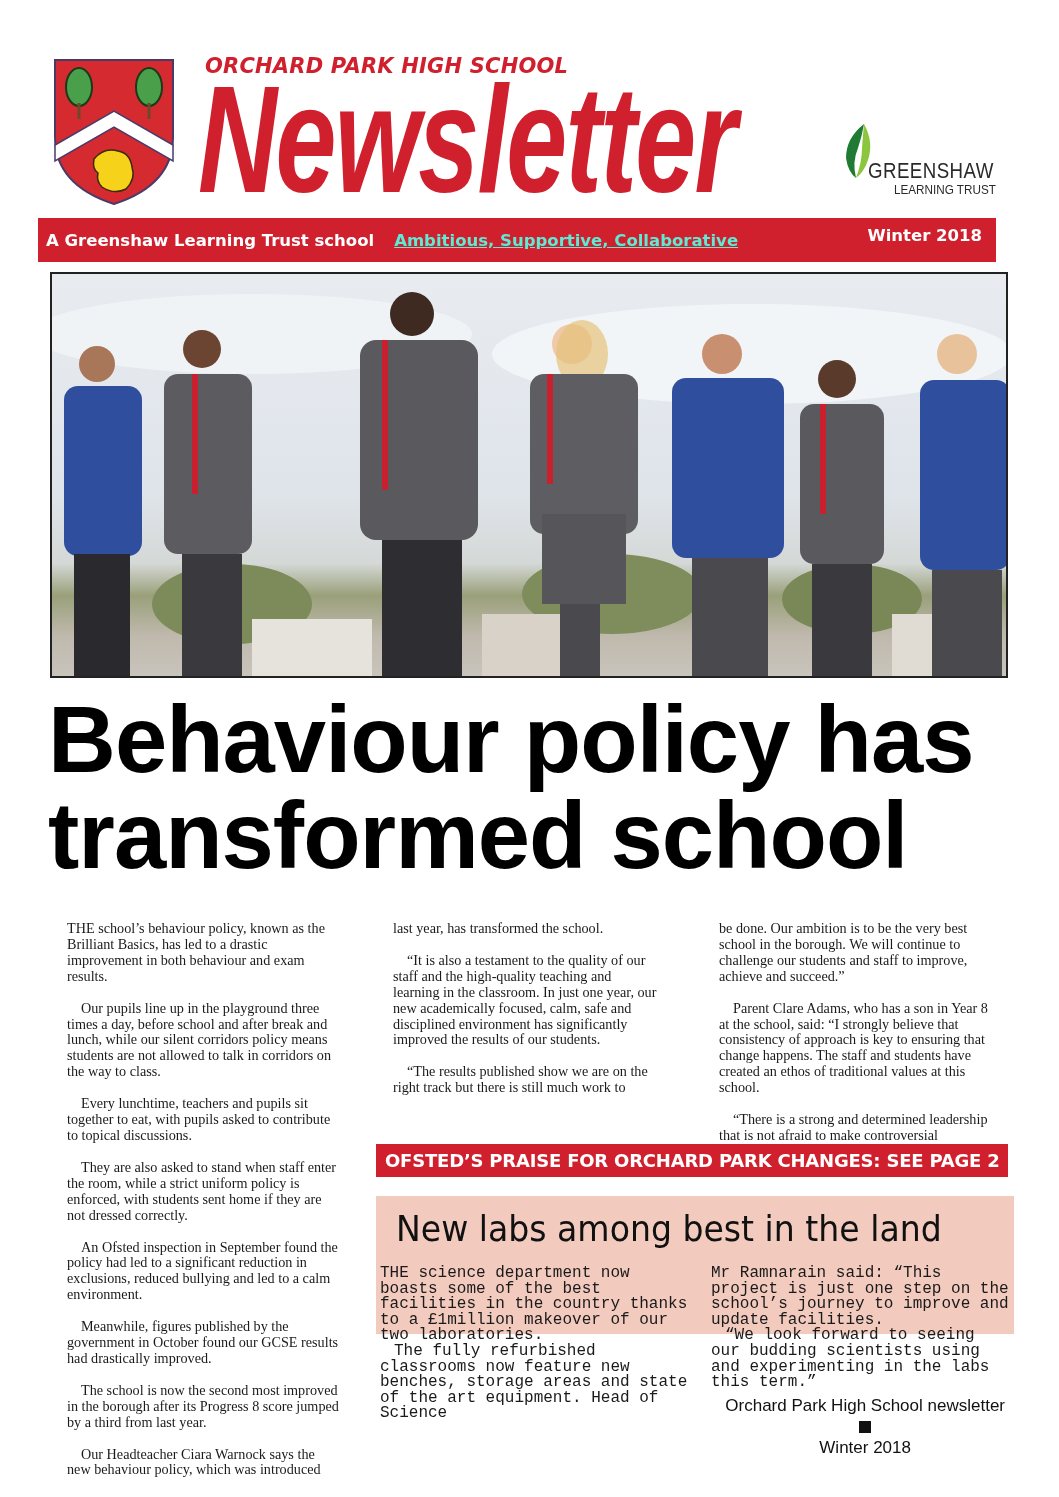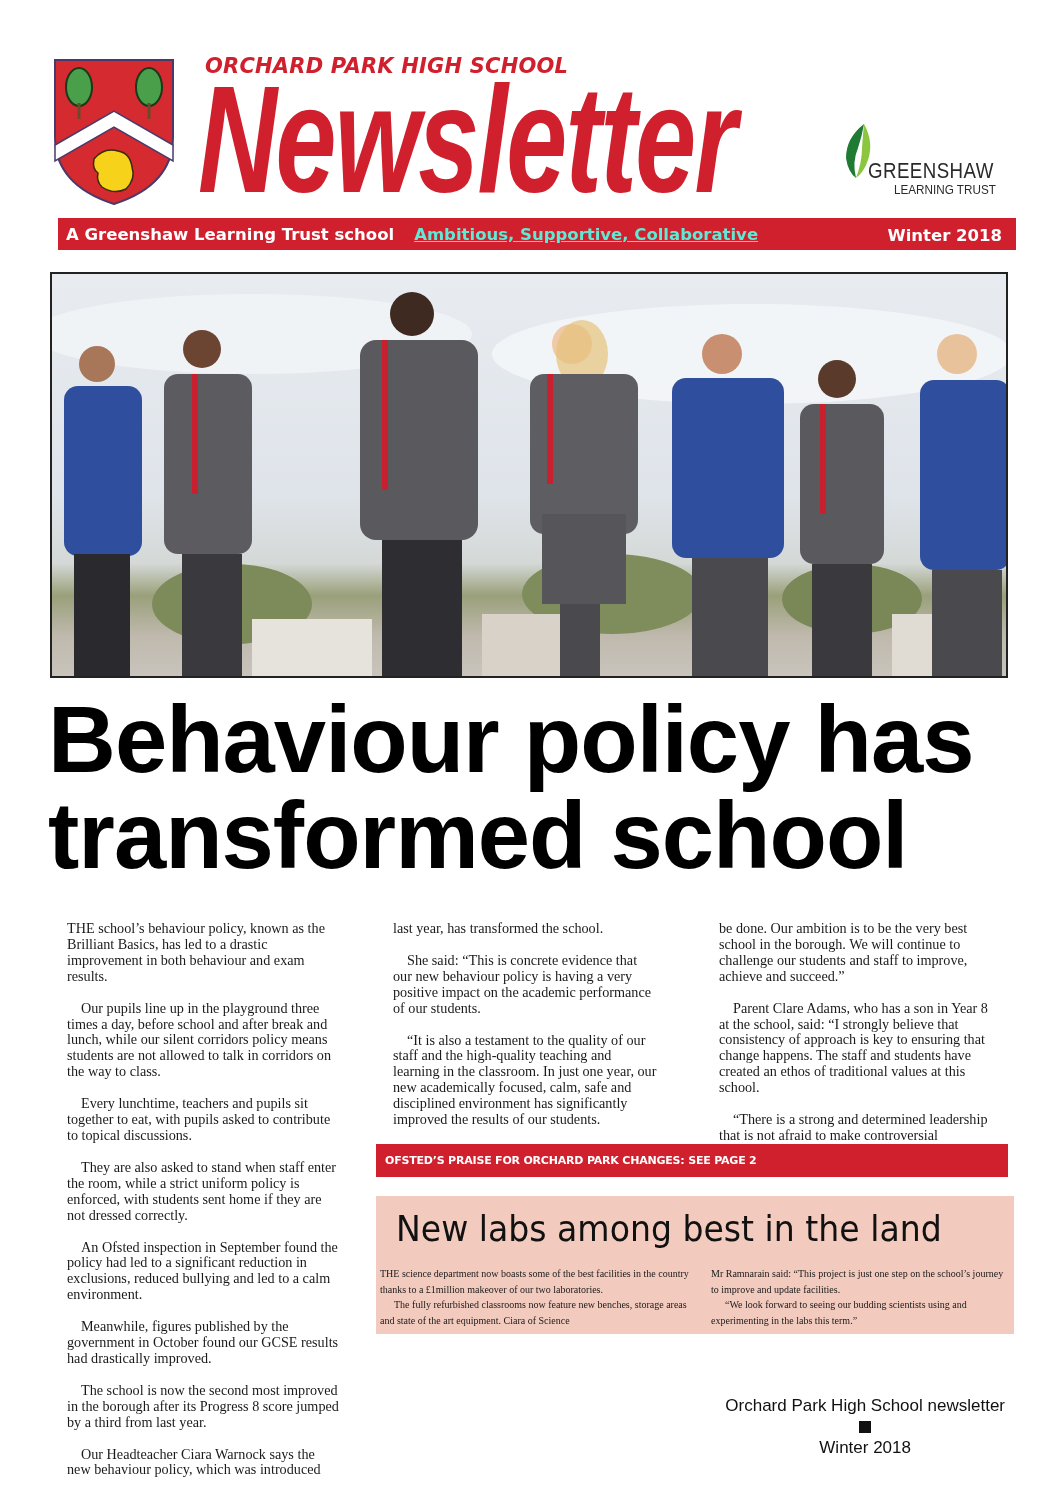--- a/index.html
+++ b/index.html
@@ -8,45 +8,45 @@
 
   
   .crest { position: absolute; left: 52px; top: 57px; width: 124px; height: 150px; }
   .school-name { position: absolute; left: 205px; top: 54px; font-family: "DejaVu Sans", sans-serif; font-weight: bold; font-size: 21px; color: #d0202e; letter-spacing: 0.2px; font-style: italic; }
   .masthead-title { position: absolute; left: 198px; top: 64px; font-family: "Liberation Sans", sans-serif; font-weight: bold; font-style: italic; font-size: 132px; line-height: 1; color: #d0202e; transform: scaleX(0.83) scaleY(1.15); transform-origin: left top; letter-spacing: -2px; }
   .gl-logo { position: absolute; left: 838px; top: 120px; width: 180px; height: 82px; }
   .gl-leaf { position: absolute; left: 4px; top: 2px; width: 32px; height: 58px; }
   .gl-name { position: absolute; left: 30px; top: 38px; font-family: "Liberation Sans", sans-serif; font-size: 22px; color: #2a2a2a; transform: scaleX(0.85); transform-origin: left top; letter-spacing: 0.5px; }
   .gl-sub { position: absolute; left: 56px; top: 62px; font-family: "Liberation Sans", sans-serif; font-size: 13px; color: #2a2a2a; transform: scaleX(0.9); transform-origin: left top; }
 
-  .strap { position: absolute; left: 58px; top: 218px; width: 958px; height: 32px; background: #d0202e; font-family: "DejaVu Sans", sans-serif; font-weight: bold; font-size: 16.5px; color: #fff; display: flex; align-items: center; padding-left: 8px; }
+  .strap { position: absolute; left: 38px; top: 218px; width: 958px; height: 44px; background: #d0202e; font-family: "DejaVu Sans", sans-serif; font-weight: bold; font-size: 16.5px; color: #fff; display: flex; align-items: center; padding-left: 8px; }
   .strap .tag { color: #5eead4; margin-left: 20px; text-decoration: underline; }
   .strap .issue { position: absolute; right: 14px; top: 8px; }
 
   
   .photo { position: absolute; left: 50px; top: 272px; width: 958px; height: 406px; border: 2px solid #222; overflow: hidden; background: linear-gradient(180deg, #e8ecf1 0%, #dfe4ea 55%, #d4d8d6 72%, #9aa07a 80%, #bfb9ad 90%, #c9c4bc 100%); }
   .photo svg { position: absolute; left: 0; top: 0; }
 
   
   .headline { position: absolute; left: 48px; top: 692px; width: 970px; font-family: "Liberation Sans", sans-serif; font-size: 94px; line-height: 96px; color: #000; letter-spacing: -1px; }
   .headline span { display: block; white-space: nowrap; }
 
   
   .col { position: absolute; font-size: 14.2px; line-height: 15.9px; color: #1a1a1a; }
   .col p { margin: 16px; }
   .col p.ind { text-indent: 14px; }
   .col1 { left: 51px; top: 905px; width: 305px; }
   .col2 { left: 377px; top: 905px; width: 296px; }
   .col3 { left: 703px; top: 905px; width: 308px; }
 
-  .promo { position: absolute; left: 376px; top: 1144px; width: 632px; height: 33px; background: #d0202e; color: #fff; font-family: "DejaVu Sans", sans-serif; font-weight: bold; font-size: 11px; display: flex; align-items: center; padding-left: 9px; letter-spacing: -0.2px; }
+  .promo { position: absolute; left: 376px; top: 1144px; width: 632px; height: 33px; background: #d0202e; color: #fff; font-family: "DejaVu Sans", sans-serif; font-weight: bold; font-size: 18px; display: flex; align-items: center; padding-left: 9px; letter-spacing: -0.2px; }
 
   .labs { position: absolute; left: 376px; top: 1196px; width: 638px; height: 138px; background: #f2cbbe; }
   .labs h2 { position: absolute; left: 20px; top: 12px; font-family: "DejaVu Sans", sans-serif; font-weight: normal; font-size: 36px; color: #111; transform: scaleX(0.92); transform-origin: left top; white-space: nowrap; }
-  .labs .lc { position: absolute; top: 70px; font-family: Liberation Serif, serif; font-size: 10px; line-height: 15.6px; color: #1a1a1a; }
+  .labs .lc { position: absolute; top: 70px; font-family: Liberation Mono, monospace; font-size: 16px; line-height: 15.6px; color: #1a1a1a; }
   .labs .lc p.ind { text-indent: 14px; }
   .labs .lc1 { left: 4px; width: 312px; }
   .labs .lc2 { left: 335px; width: 300px; }
 
   .footer { position: absolute; right: 54px; top: 1396px; font-family: "Liberation Sans", sans-serif; font-size: 17px; color: #111; display: flex; align-items: center; gap: 5px; flex-direction: column; }
   .footer .sq { display: inline-block; width: 12px; height: 12px; background: #111; }
 </style>
 </head>
 <body>
 
@@ -148,40 +148,39 @@
   <p class="ind">Every lunchtime, teachers and pupils sit together to eat, with pupils asked to contribute to topical discussions.</p>
   <p class="ind">They are also asked to stand when staff enter the room, while a strict uniform policy is enforced, with students sent home if they are not dressed correctly.</p>
   <p class="ind">An Ofsted inspection in September found the policy had led to a significant reduction in exclusions, reduced bullying and led to a calm environment.</p>
   <p class="ind">Meanwhile, figures published by the government in October found our GCSE results had drastically improved.</p>
   <p class="ind">The school is now the second most improved in the borough after its Progress 8 score jumped by a third from last year.</p>
   <p class="ind">Our Headteacher Ciara Warnock says the new behaviour policy, which was introduced</p>
 </div>
 
 <div class="col col2">
   <p>last year, has transformed the school.</p>
-  <p class="ind">She said: “This is concrete evidence that our new behaviour policy is having a very positive impact on the academic performance of our students.</p>
   <p class="ind">“It is also a testament to the quality of our staff and the high-quality teaching and learning in the classroom. In just one year, our new academically focused, calm, safe and disciplined environment has significantly improved the results of our students.</p>
   <p class="ind">“The results published show we are on the right track but there is still much work to</p>
 </div>
 
 <div class="col col3">
   <p>be done. Our ambition is to be the very best school in the borough. We will continue to challenge our students and staff to improve, achieve and succeed.”</p>
   <p class="ind">Parent Clare Adams, who has a son in Year 8 at the school, said: “I strongly believe that consistency of approach is key to ensuring that change happens. The staff and students have created an ethos of traditional values at this school.</p>
   <p class="ind">“There is a strong and determined leadership that is not afraid to make controversial decisions, which I think this school needed.”</p>
 </div>
 
 <div class="promo">
   <span>OFSTED’S PRAISE FOR ORCHARD PARK CHANGES: SEE PAGE 2</span>
 </div>
 
 <div class="labs">
   <h2>New labs among best in the land</h2>
   <div class="lc lc1">
     <p>THE science department now boasts some of the best facilities in the country thanks to a £1million makeover of our two laboratories.</p>
-    <p class="ind">The fully refurbished classrooms now feature new benches, storage areas and state of the art equipment. Ciara of Science</p>
+    <p class="ind">The fully refurbished classrooms now feature new benches, storage areas and state of the art equipment. Head of Science</p>
   </div>
   <div class="lc lc2">
     <p>Mr Ramnarain said: “This project is just one step on the school’s journey to improve and update facilities.</p>
     <p class="ind">“We look forward to seeing our budding scientists using and experimenting in the labs this term.”</p>
   </div>
 </div>
 
 <div class="footer">
   <span>Orchard Park High School newsletter</span>
   <span class="sq"></span>

